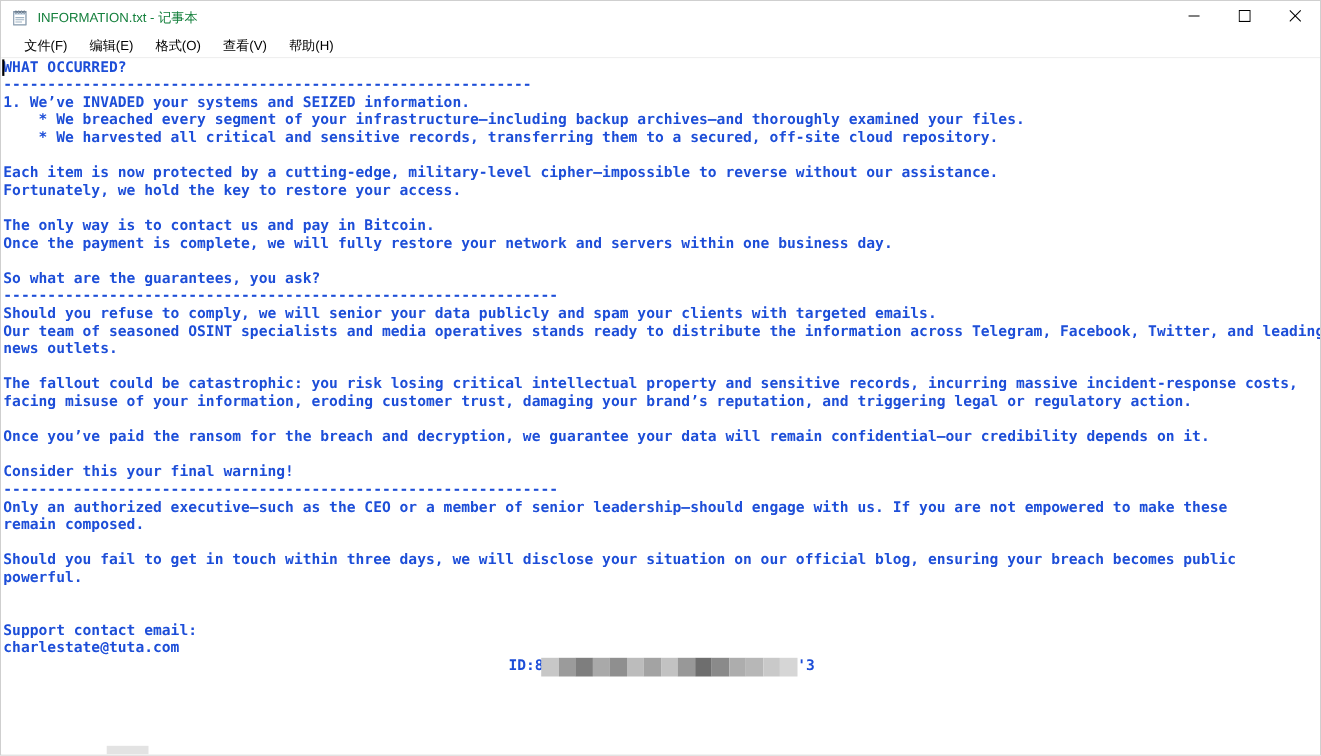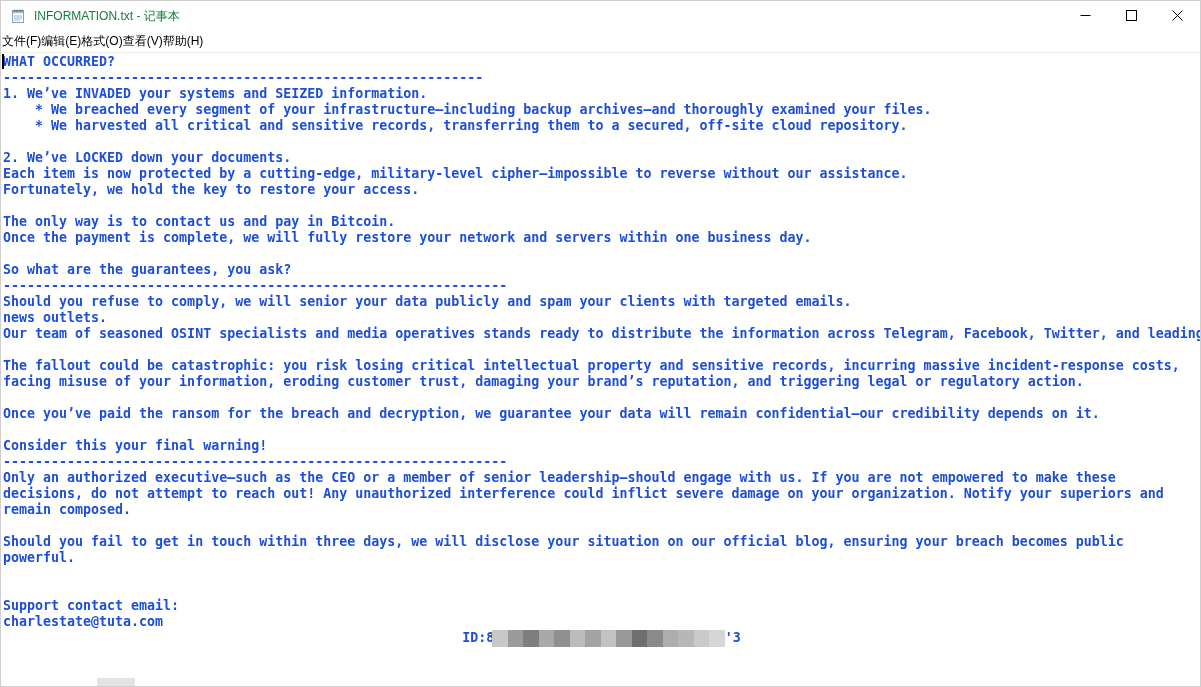--- a/index.html
+++ b/index.html
@@ -38,21 +38,21 @@
   .menubar {
     height: 22px;
     display: flex;
     align-items: center;
     font-size: 12px;
     color: #000000;
     padding-left: 1px;
     border-bottom: 1px solid #ececec;
     background: #ffffff;
   }
-  .menu-item { padding: 3px 0; white-space: nowrap; }
+  .menu-item { padding: 3px 0; white-space: nowrap; margin-left: 20px; }
 
   
   .editor {
     position: relative;
     height: 633px;
     overflow: hidden;
     padding: 1px 0 0 2px;
     font-family: "DejaVu Sans Mono", monospace;
     font-size: 13.3px;
     font-weight: bold;
@@ -137,42 +137,40 @@
   <div class="editor">
     <div class="caret"></div>
 
     <div id="lines">
         <div class="line">WHAT OCCURRED?</div>
         <div class="line">------------------------------------------------------------</div>
         <div class="line">1. We’ve INVADED your systems and SEIZED information.</div>
         <div class="line">    * We breached every segment of your infrastructure—including backup archives—and thoroughly examined your files.</div>
         <div class="line">    * We harvested all critical and sensitive records, transferring them to a secured, off-site cloud repository.</div>
         <div class="line"></div>
-        <div class="line">2. We’ve LOCKED down your documents.</div>
         <div class="line">Each item is now protected by a cutting-edge, military-level cipher—impossible to reverse without our assistance.</div>
         <div class="line">Fortunately, we hold the key to restore your access.</div>
         <div class="line"></div>
         <div class="line">The only way is to contact us and pay in Bitcoin.</div>
         <div class="line">Once the payment is complete, we will fully restore your network and servers within one business day.</div>
         <div class="line"></div>
         <div class="line">So what are the guarantees, you ask?</div>
         <div class="line">---------------------------------------------------------------</div>
         <div class="line">Should you refuse to comply, we will senior your data publicly and spam your clients with targeted emails.</div>
+        <div class="line">Our team of seasoned OSINT specialists and media operatives stands ready to distribute the information across Telegram, Facebook, Twitter, and leading</div>
         <div class="line">news outlets.</div>
-        <div class="line">Our team of seasoned OSINT specialists and media operatives stands ready to distribute the information across Telegram, Facebook, Twitter, and leading</div>
         <div class="line"></div>
         <div class="line">The fallout could be catastrophic: you risk losing critical intellectual property and sensitive records, incurring massive incident-response costs,</div>
         <div class="line">facing misuse of your information, eroding customer trust, damaging your brand’s reputation, and triggering legal or regulatory action.</div>
         <div class="line"></div>
         <div class="line">Once you’ve paid the ransom for the breach and decryption, we guarantee your data will remain confidential—our credibility depends on it.</div>
         <div class="line"></div>
         <div class="line">Consider this your final warning!</div>
         <div class="line">---------------------------------------------------------------</div>
         <div class="line">Only an authorized executive—such as the CEO or a member of senior leadership—should engage with us. If you are not empowered to make these</div>
-        <div class="line">decisions, do not attempt to reach out! Any unauthorized interference could inflict severe damage on your organization. Notify your superiors and</div>
         <div class="line">remain composed.</div>
         <div class="line"></div>
         <div class="line">Should you fail to get in touch within three days, we will disclose your situation on our official blog, ensuring your breach becomes public</div>
         <div class="line">powerful.</div>
         <div class="line"></div>
         <div class="line"></div>
         <div class="line">Support contact email:</div>
         <div class="line">charlestate@tuta.com</div>
       </div>
 

